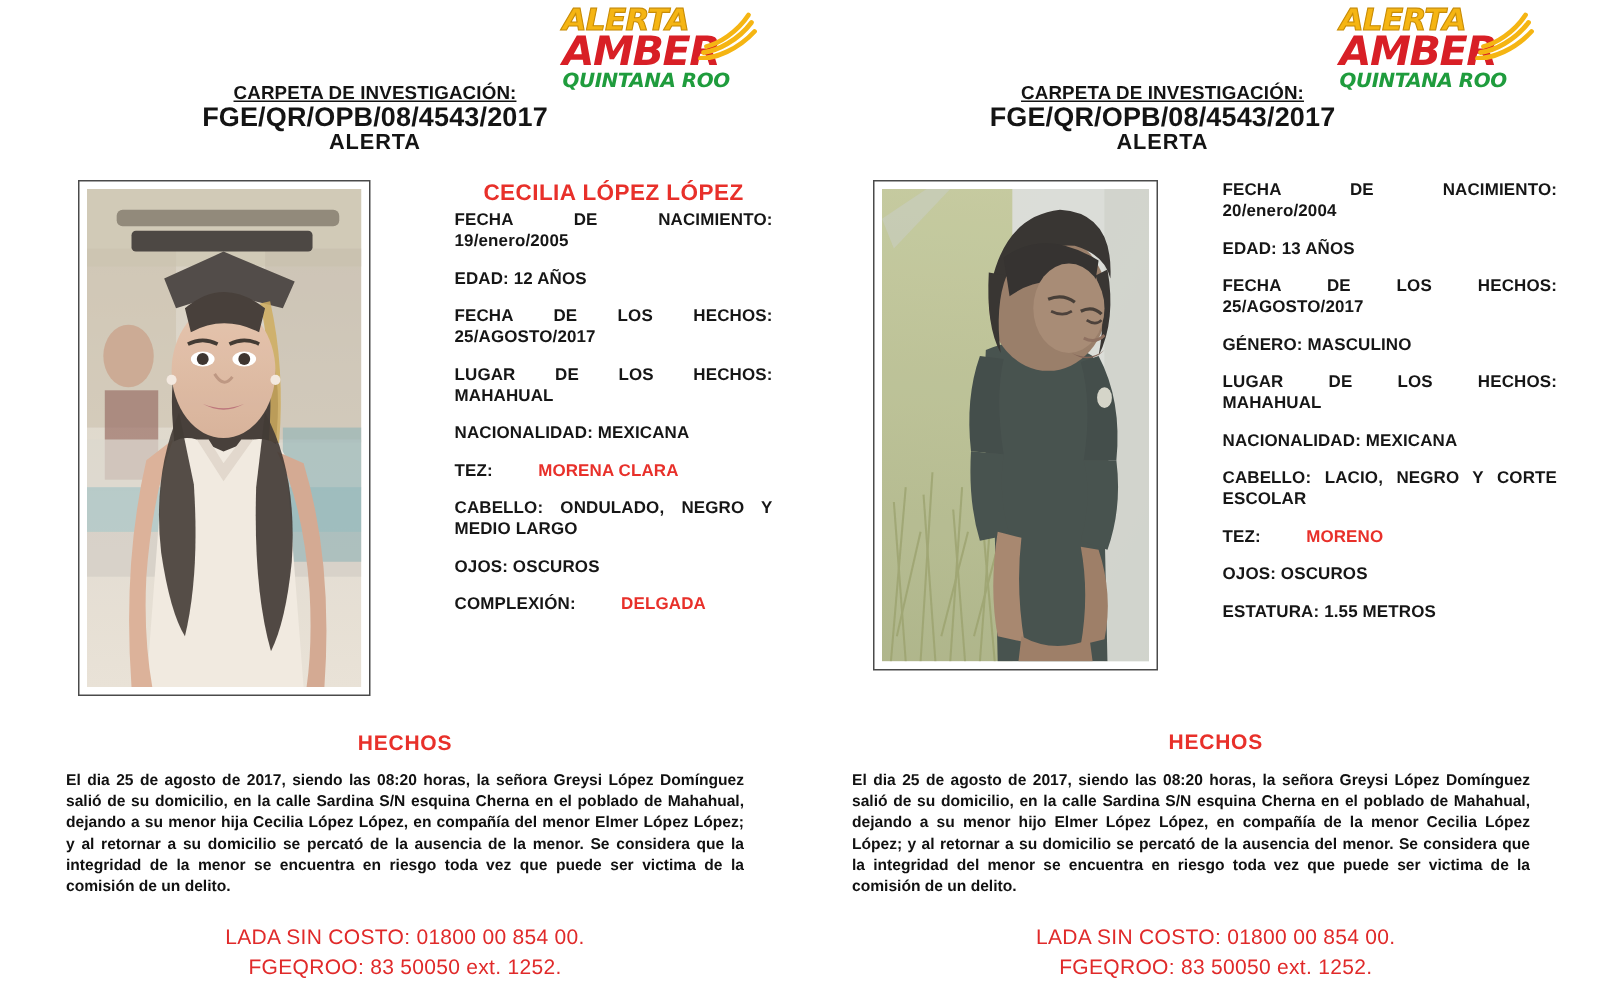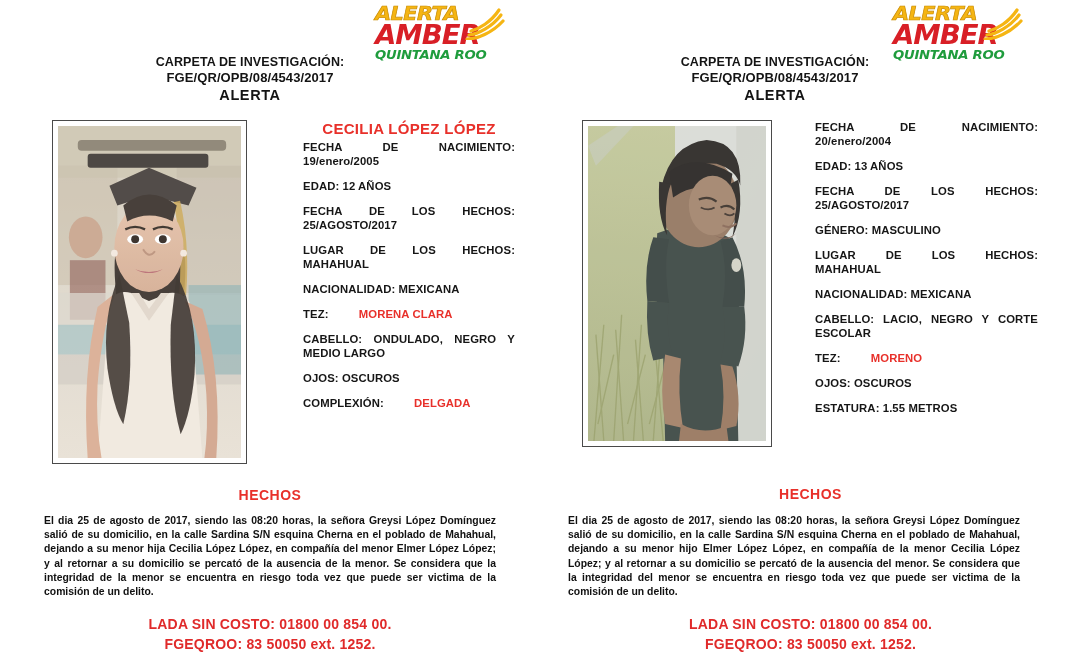--- a/index.html
+++ b/index.html
@@ -91,22 +91,22 @@
     position: absolute;
     top: 54px;
     text-align: center;
     font-family: "Liberation Sans", sans-serif;
     font-weight: bold;
     color: #141414;
   }
   .panel.left .header  { left: 110px; width: 280px; }
   .panel.right .header { left: 95px;  width: 280px; }
 
-  .header .line1 { font-size: 12.5px; line-height: 16px; letter-spacing: 0.1px; }
-  .header .line2 { font-size: 13px;   line-height: 16px; letter-spacing: 0.1px; }
+  .header .line1 { font-size: 12.5px; line-height: 16px; letter-spacing: 0.1px; text-decoration: underline; }
+  .header .line2 { font-size: 18px;   line-height: 16px; letter-spacing: 0.1px; }
   .header .line3 { font-size: 14.5px; line-height: 19px; letter-spacing: 0.6px; }
 
   
   .photo-frame {
     position: absolute;
     border: 1.5px solid #4a4a4a;
     background: #ffffff;
     padding: 5px;
   }
   .panel.left .photo-frame {
@@ -173,21 +173,21 @@
     color: #111111;
   }
   .panel.left .hechos-body  { left: 44px; top: 514px; width: 452px; }
   .panel.right .hechos-body { left: 28px; top: 514px; width: 452px; }
 
   
   .contacts {
     position: absolute;
     text-align: center;
     color: #e02a2a;
-    font-weight: bold;
+    font-weight: normal;
     font-size: 14px;
     line-height: 20px;
     letter-spacing: 0.2px;
   }
   .panel.left .contacts  { left: 0; top: 614px; width: 540px; }
   .panel.right .contacts { left: 0; top: 614px; width: 541px; }
 </style>
 </head>
 <body>
 

